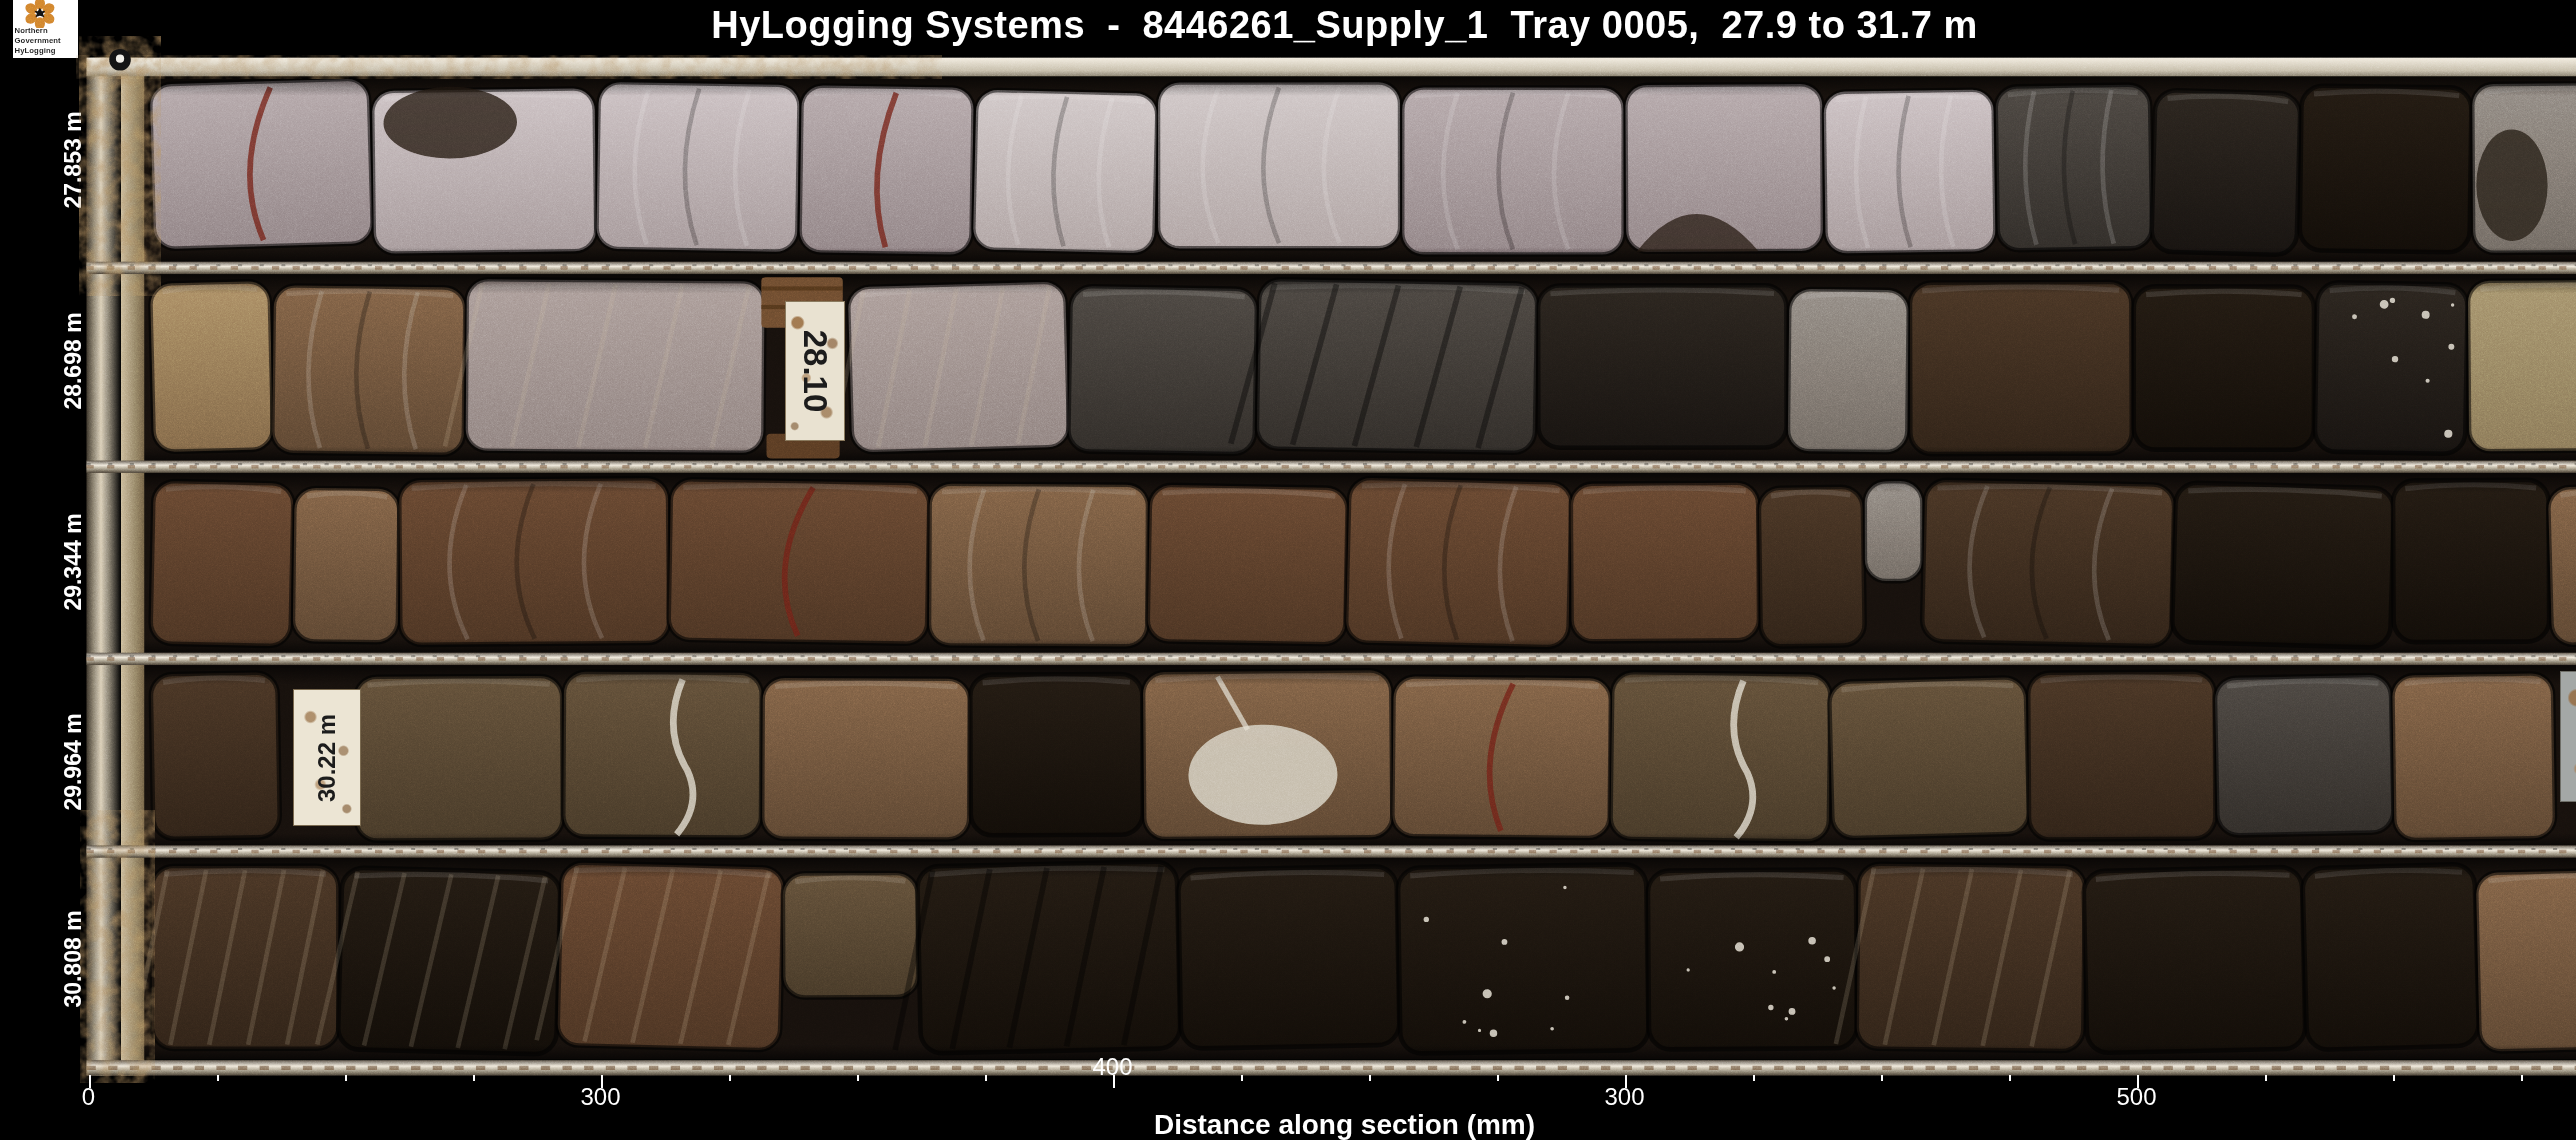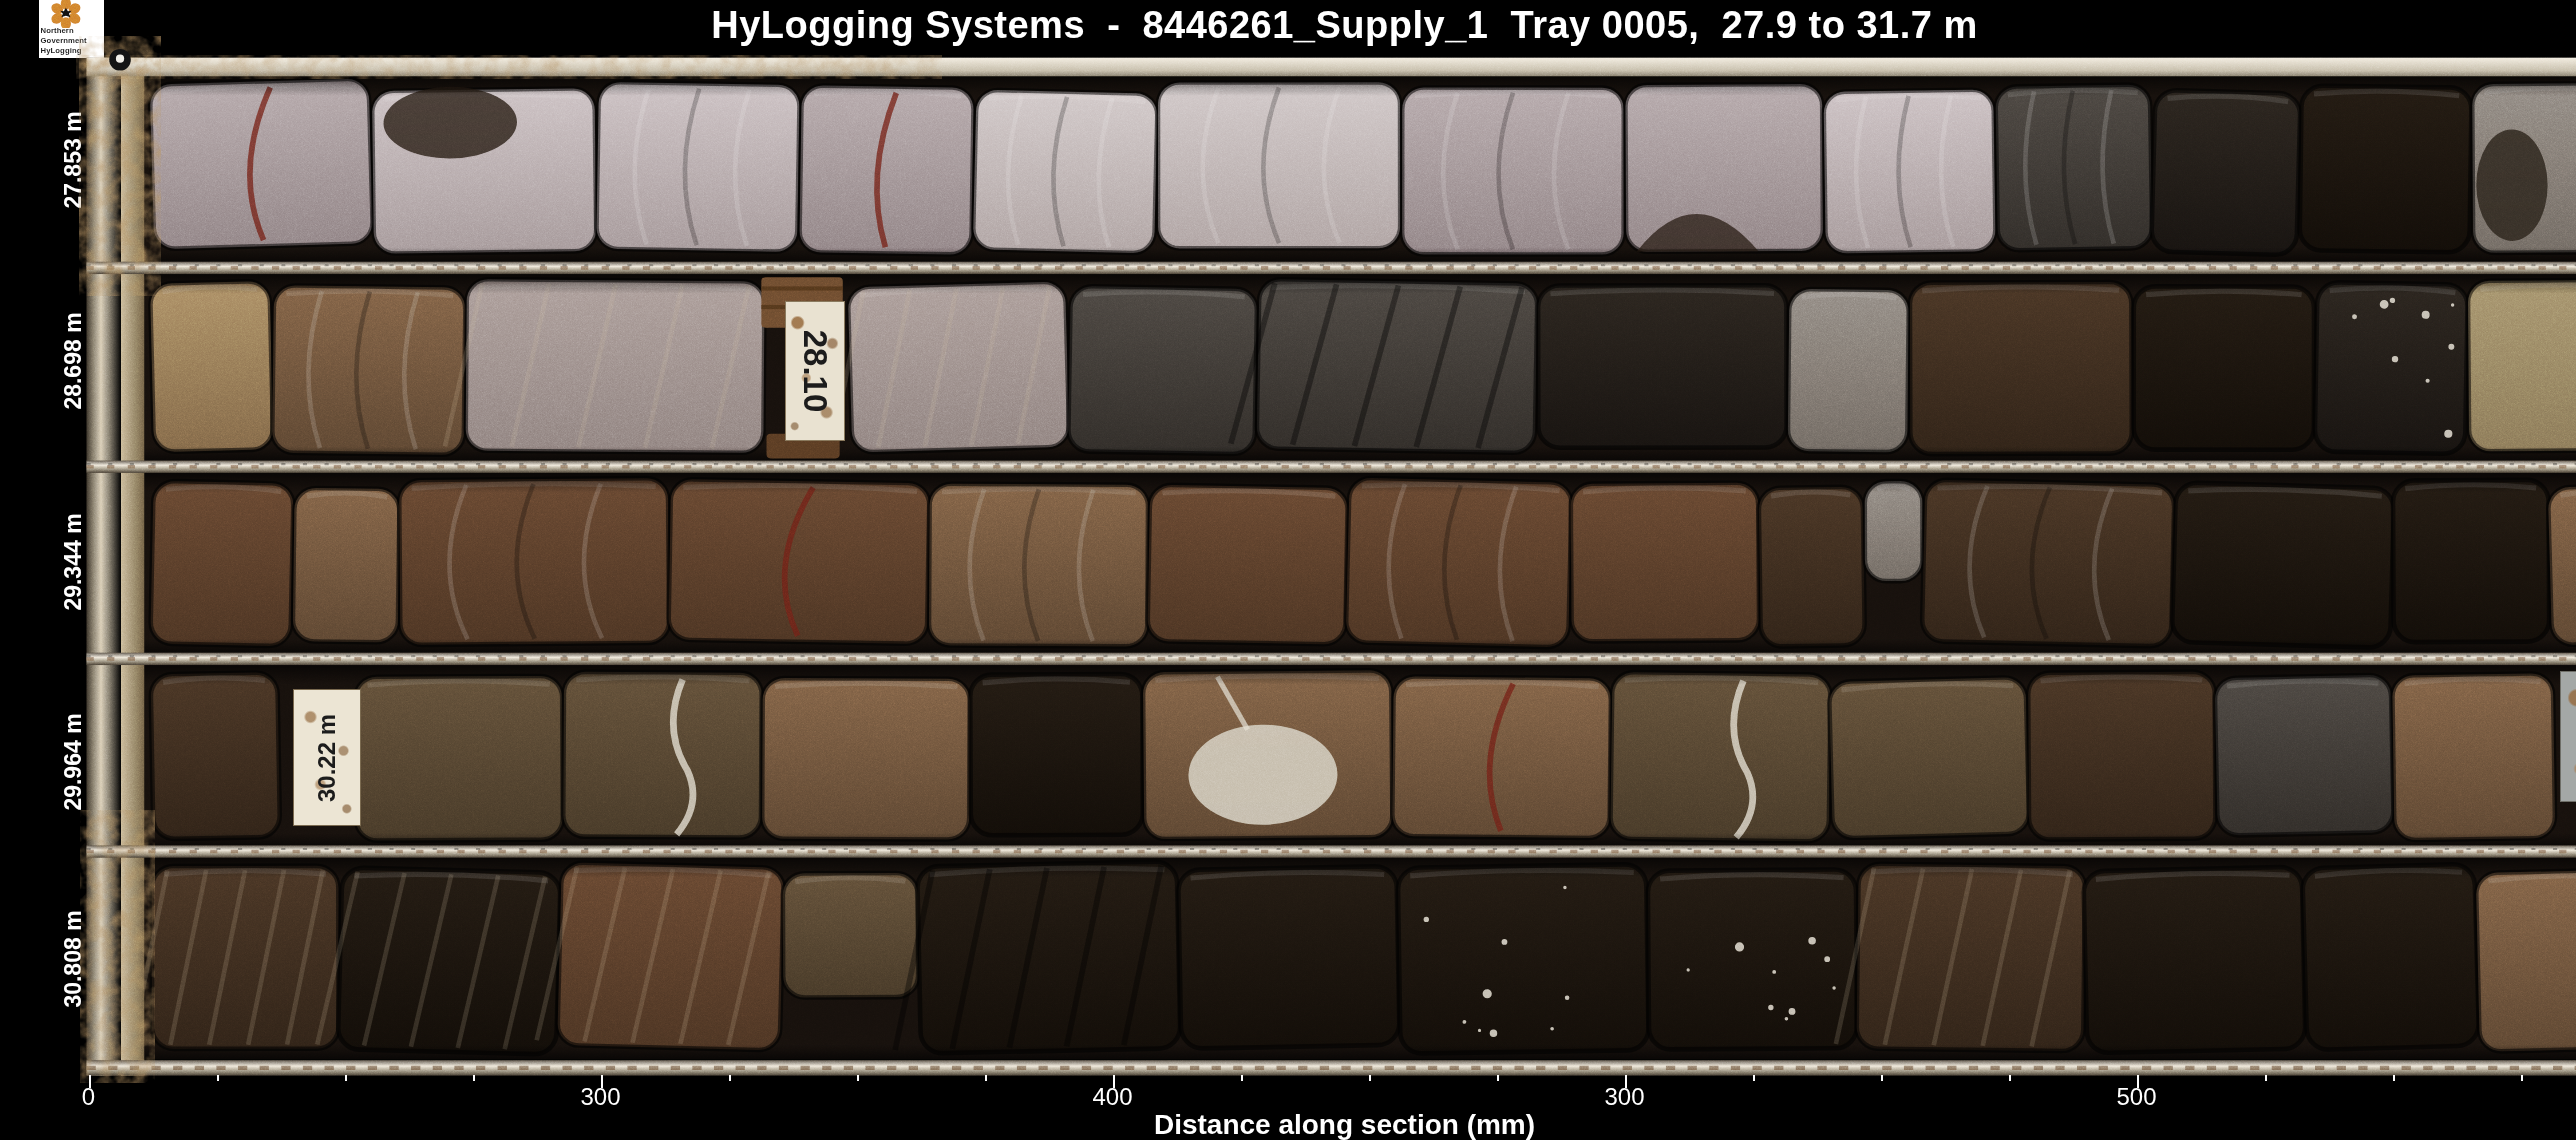--- a/index.html
+++ b/index.html
@@ -4,21 +4,21 @@
 <style>
   html,body{margin:0;padding:0;background:#000;}
   body{width:2689px;height:1140px;position:relative;overflow:hidden;
        font-family:"Liberation Sans",sans-serif;-webkit-font-smoothing:antialiased;}
   .abs{position:absolute;}
   
   #title-bar{left:0;top:0;width:2689px;height:52px;background:#000;}
   #main-title{left:0;top:4.1px;width:2689px;text-align:center;color:#fff;
               font-size:38px;font-weight:bold;letter-spacing:0.5px;white-space:pre;}
   
-  #nt-logo{left:13px;top:0;width:65px;height:58px;background:#fff;margin-left:26px;}
+  #nt-logo{left:13px;top:0;width:65px;height:58px;background:#fff;}
   #nt-text{left:1.5px;top:26px;width:62px;color:#1d1d1d;font-size:7.7px;
            font-weight:600;line-height:9.8px;letter-spacing:0.1px;}
   
   .depth-label{width:206px;height:31px;line-height:31px;text-align:center;color:#fff;
                font-size:23px;font-weight:bold;transform:translate(-50%,-50%) rotate(-90deg);}
   
   #tray-svg{left:0;top:0;}
   
   .tag{display:flex;align-items:center;justify-content:center;color:#1c1c1c;
        font-weight:bold;overflow:hidden;}
@@ -627,21 +627,21 @@
     <div class="abs tick-label" style="left:89px;top:1083px">0</div>
     <div class="abs tick" style="left:217px;top:1075px;height:6.2px"></div>
     <div class="abs tick" style="left:345px;top:1075px;height:6.2px"></div>
     <div class="abs tick" style="left:473px;top:1075px;height:6.2px"></div>
     <div class="abs tick" style="left:601px;top:1075px;height:13.4px"></div>
     <div class="abs tick-label" style="left:601px;top:1083px">300</div>
     <div class="abs tick" style="left:729px;top:1075px;height:6.2px"></div>
     <div class="abs tick" style="left:857px;top:1075px;height:6.2px"></div>
     <div class="abs tick" style="left:985px;top:1075px;height:6.2px"></div>
     <div class="abs tick" style="left:1113px;top:1075px;height:13.4px"></div>
-    <div class="abs tick-label" style="left:1113px;top:1083px">400</div>
+    <div class="abs tick-label" style="left:1113px;top:1053px">400</div>
     <div class="abs tick" style="left:1241px;top:1075px;height:6.2px"></div>
     <div class="abs tick" style="left:1369px;top:1075px;height:6.2px"></div>
     <div class="abs tick" style="left:1497px;top:1075px;height:6.2px"></div>
     <div class="abs tick" style="left:1625px;top:1075px;height:13.4px"></div>
     <div class="abs tick-label" style="left:1625px;top:1083px">300</div>
     <div class="abs tick" style="left:1753px;top:1075px;height:6.2px"></div>
     <div class="abs tick" style="left:1881px;top:1075px;height:6.2px"></div>
     <div class="abs tick" style="left:2009px;top:1075px;height:6.2px"></div>
     <div class="abs tick" style="left:2137px;top:1075px;height:13.4px"></div>
     <div class="abs tick-label" style="left:2137px;top:1083px">500</div>

